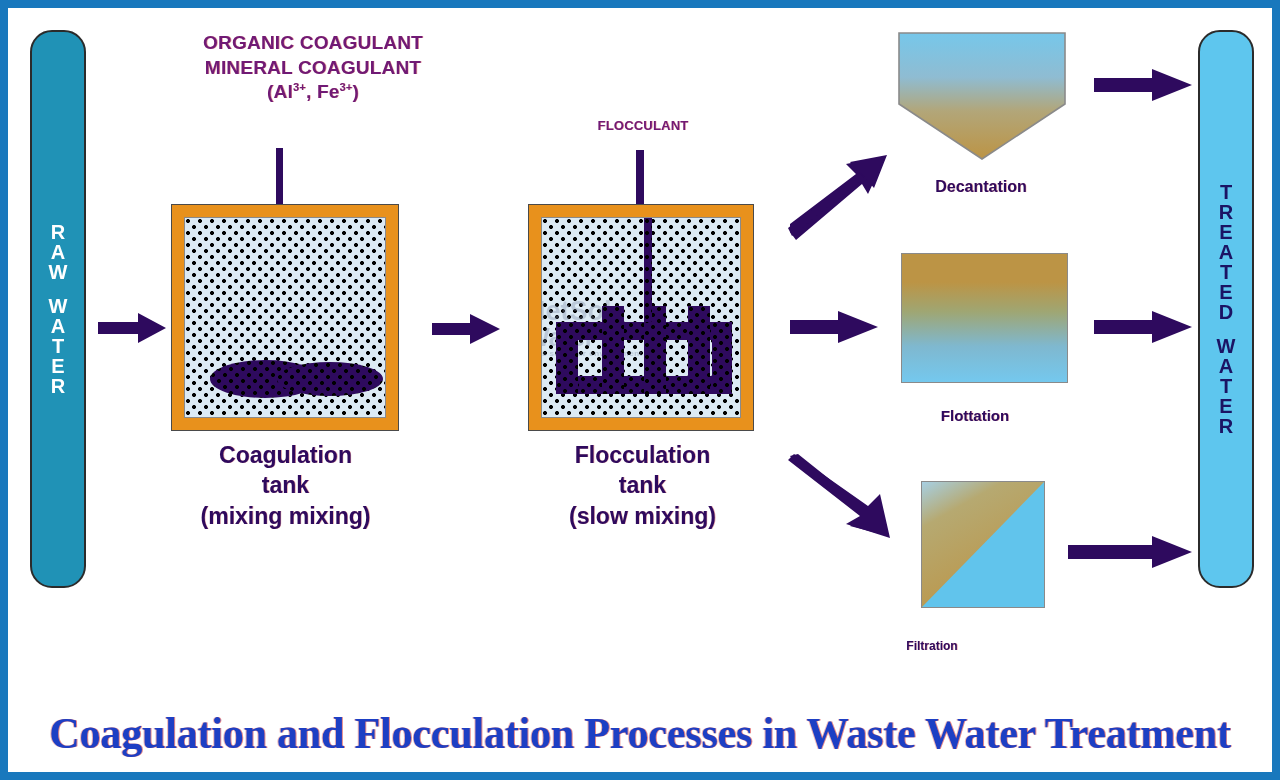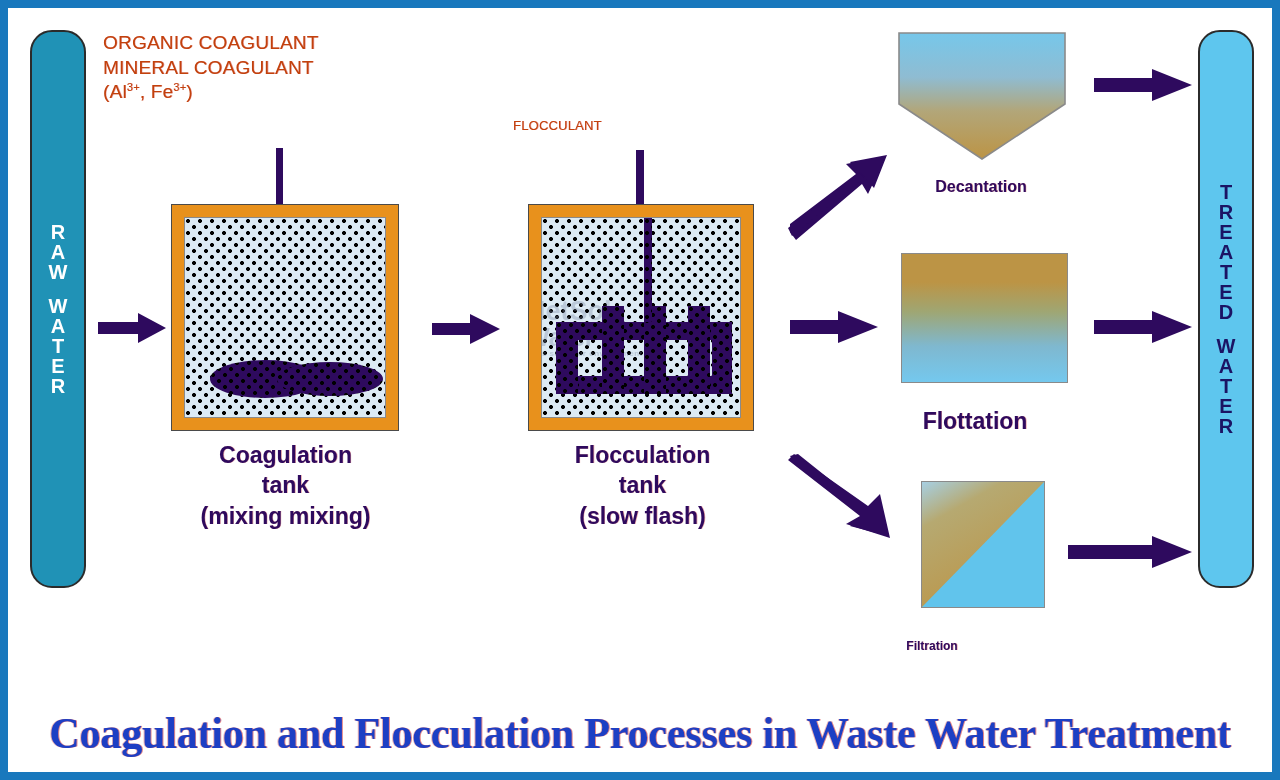--- a/index.html
+++ b/index.html
@@ -13,21 +13,21 @@
   .vbar{position:absolute;border:2px solid #2b2b2b;border-radius:22px;
         display:flex;flex-direction:column;align-items:center;justify-content:center;
         font-weight:bold;font-size:20px;line-height:1.0;letter-spacing:0;}
   .vbar .ltr{display:block;}
   .vbar .gap{display:block;height:14px;}
 
   #raw-water-bar{left:22px;top:22px;width:52px;height:554px;background:#2092b6;color:#ffffff;}
   #treated-water-bar{left:1190px;top:22px;width:52px;height:554px;background:#5ec6ee;color:#1b1464;}
 
   
-  .chem-label{position:absolute;text-align:left;color:#c2410c;font-weight:normal;
+  .chem-label{position:absolute;text-align:center;color:#701a75;font-weight:bold;
               font-size:19px;line-height:1.30;letter-spacing:.2px;
               text-shadow:.6px 0 0 rgba(200,30,30,.45);}
   #coagulant-label{left:95px;top:23px;width:420px;}
   #flocculant-label{left:505px;top:110px;width:260px;font-size:13px;}
 
   .chem-label sup{font-size:11px;vertical-align:super;}
 
   
   .pipe{position:absolute;background:#2e0a5e;}
   #coagulant-pipe{left:268px;top:140px;width:7px;height:220px;}
@@ -71,21 +71,21 @@
   #watermark .wm2{font-size:25px;}
   #watermark .wm3{font-size:8px;letter-spacing:.5px;}
 
   
   .caption{position:absolute;text-align:center;color:#2e0a5e;font-weight:bold;
            font-size:23px;line-height:1.32;
            text-shadow:.6px 0 0 rgba(200,30,30,.4);}
   #coagulation-caption{left:155px;top:432px;width:245px;}
   #flocculation-caption{left:512px;top:432px;width:245px;}
   #decantation-caption{left:858px;top:168px;width:230px;font-size:16px;}
-  #flottation-caption{left:852px;top:398px;width:230px;font-size:23px;}
+  #flottation-caption{left:852px;top:398px;width:230px;font-size:15px;}
   #filtration-caption{left:809px;top:631px;width:230px;font-size:12px;text-align:center;}
 
   
   #decantation-shape{position:absolute;left:890px;top:24px;width:168px;height:128px;}
   #flottation-shape{position:absolute;left:893px;top:245px;width:167px;height:130px;
                     border:1.5px solid #8a8a8a;box-sizing:border-box;
                     background:linear-gradient(180deg,#bc9445 0%,#bc9445 22%,#9fa673 45%,#7fb8cf 72%,#74c8ee 100%);}
   #filtration-shape{position:absolute;left:913px;top:473px;width:124px;height:127px;
                     border:1.5px solid #8a8a8a;box-sizing:border-box;overflow:hidden;
                     background:#61c4ec;}
@@ -172,21 +172,21 @@
       <div class="paddle-part" style="left:60px;top:88px;width:22px;height:88px;"></div>
       <div class="paddle-part" style="left:102px;top:88px;width:22px;height:88px;"></div>
       <div class="paddle-part" style="left:146px;top:88px;width:22px;height:88px;"></div>
       <div class="paddle-part" style="left:170px;top:104px;width:20px;height:72px;"></div>
       <div class="paddle-part" style="left:102px;top:0px;width:8px;height:104px;"></div>
     </div>
   </div>
   <div id="flocculation-caption" class="caption">
     <div>Flocculation</div>
     <div>tank</div>
-    <div>(slow flash)</div>
+    <div>(slow mixing)</div>
   </div>
 
   <svg id="decantation-shape" viewBox="0 0 168 128">
     <defs>
       <linearGradient id="gradDecant" x1="0" y1="0" x2="0" y2="1">
         <stop offset="0%" stop-color="#76c7ea"></stop>
         <stop offset="35%" stop-color="#8fbcd2"></stop>
         <stop offset="62%" stop-color="#b2a679"></stop>
         <stop offset="100%" stop-color="#bc9445"></stop>
       </linearGradient>

